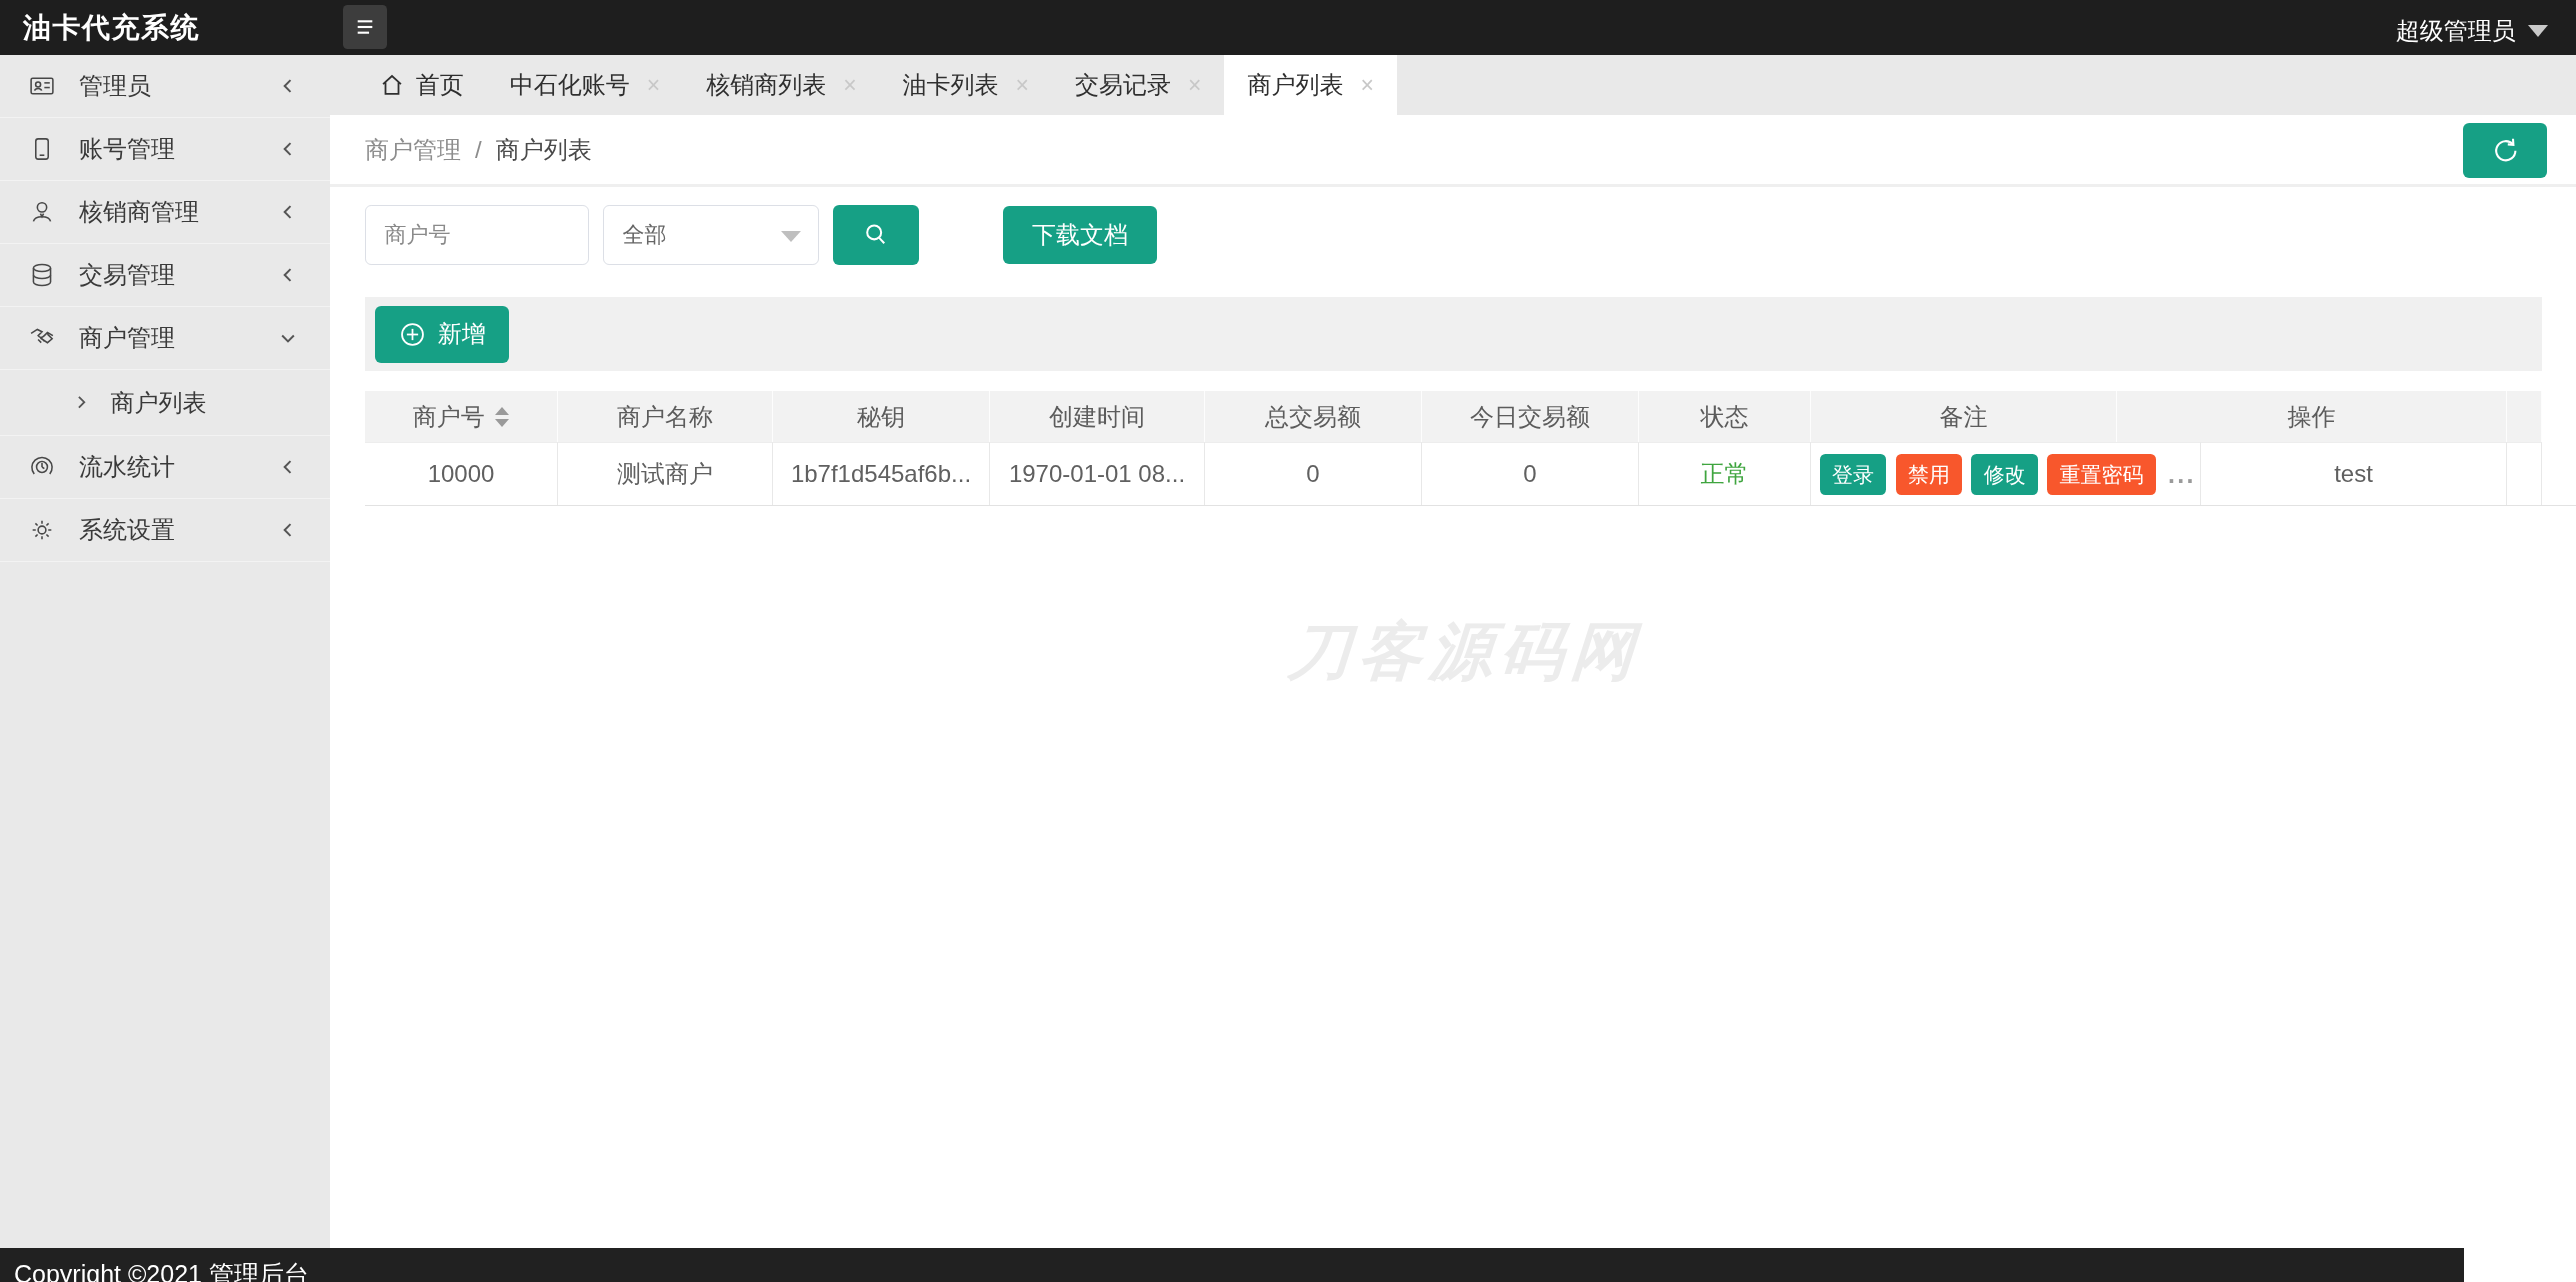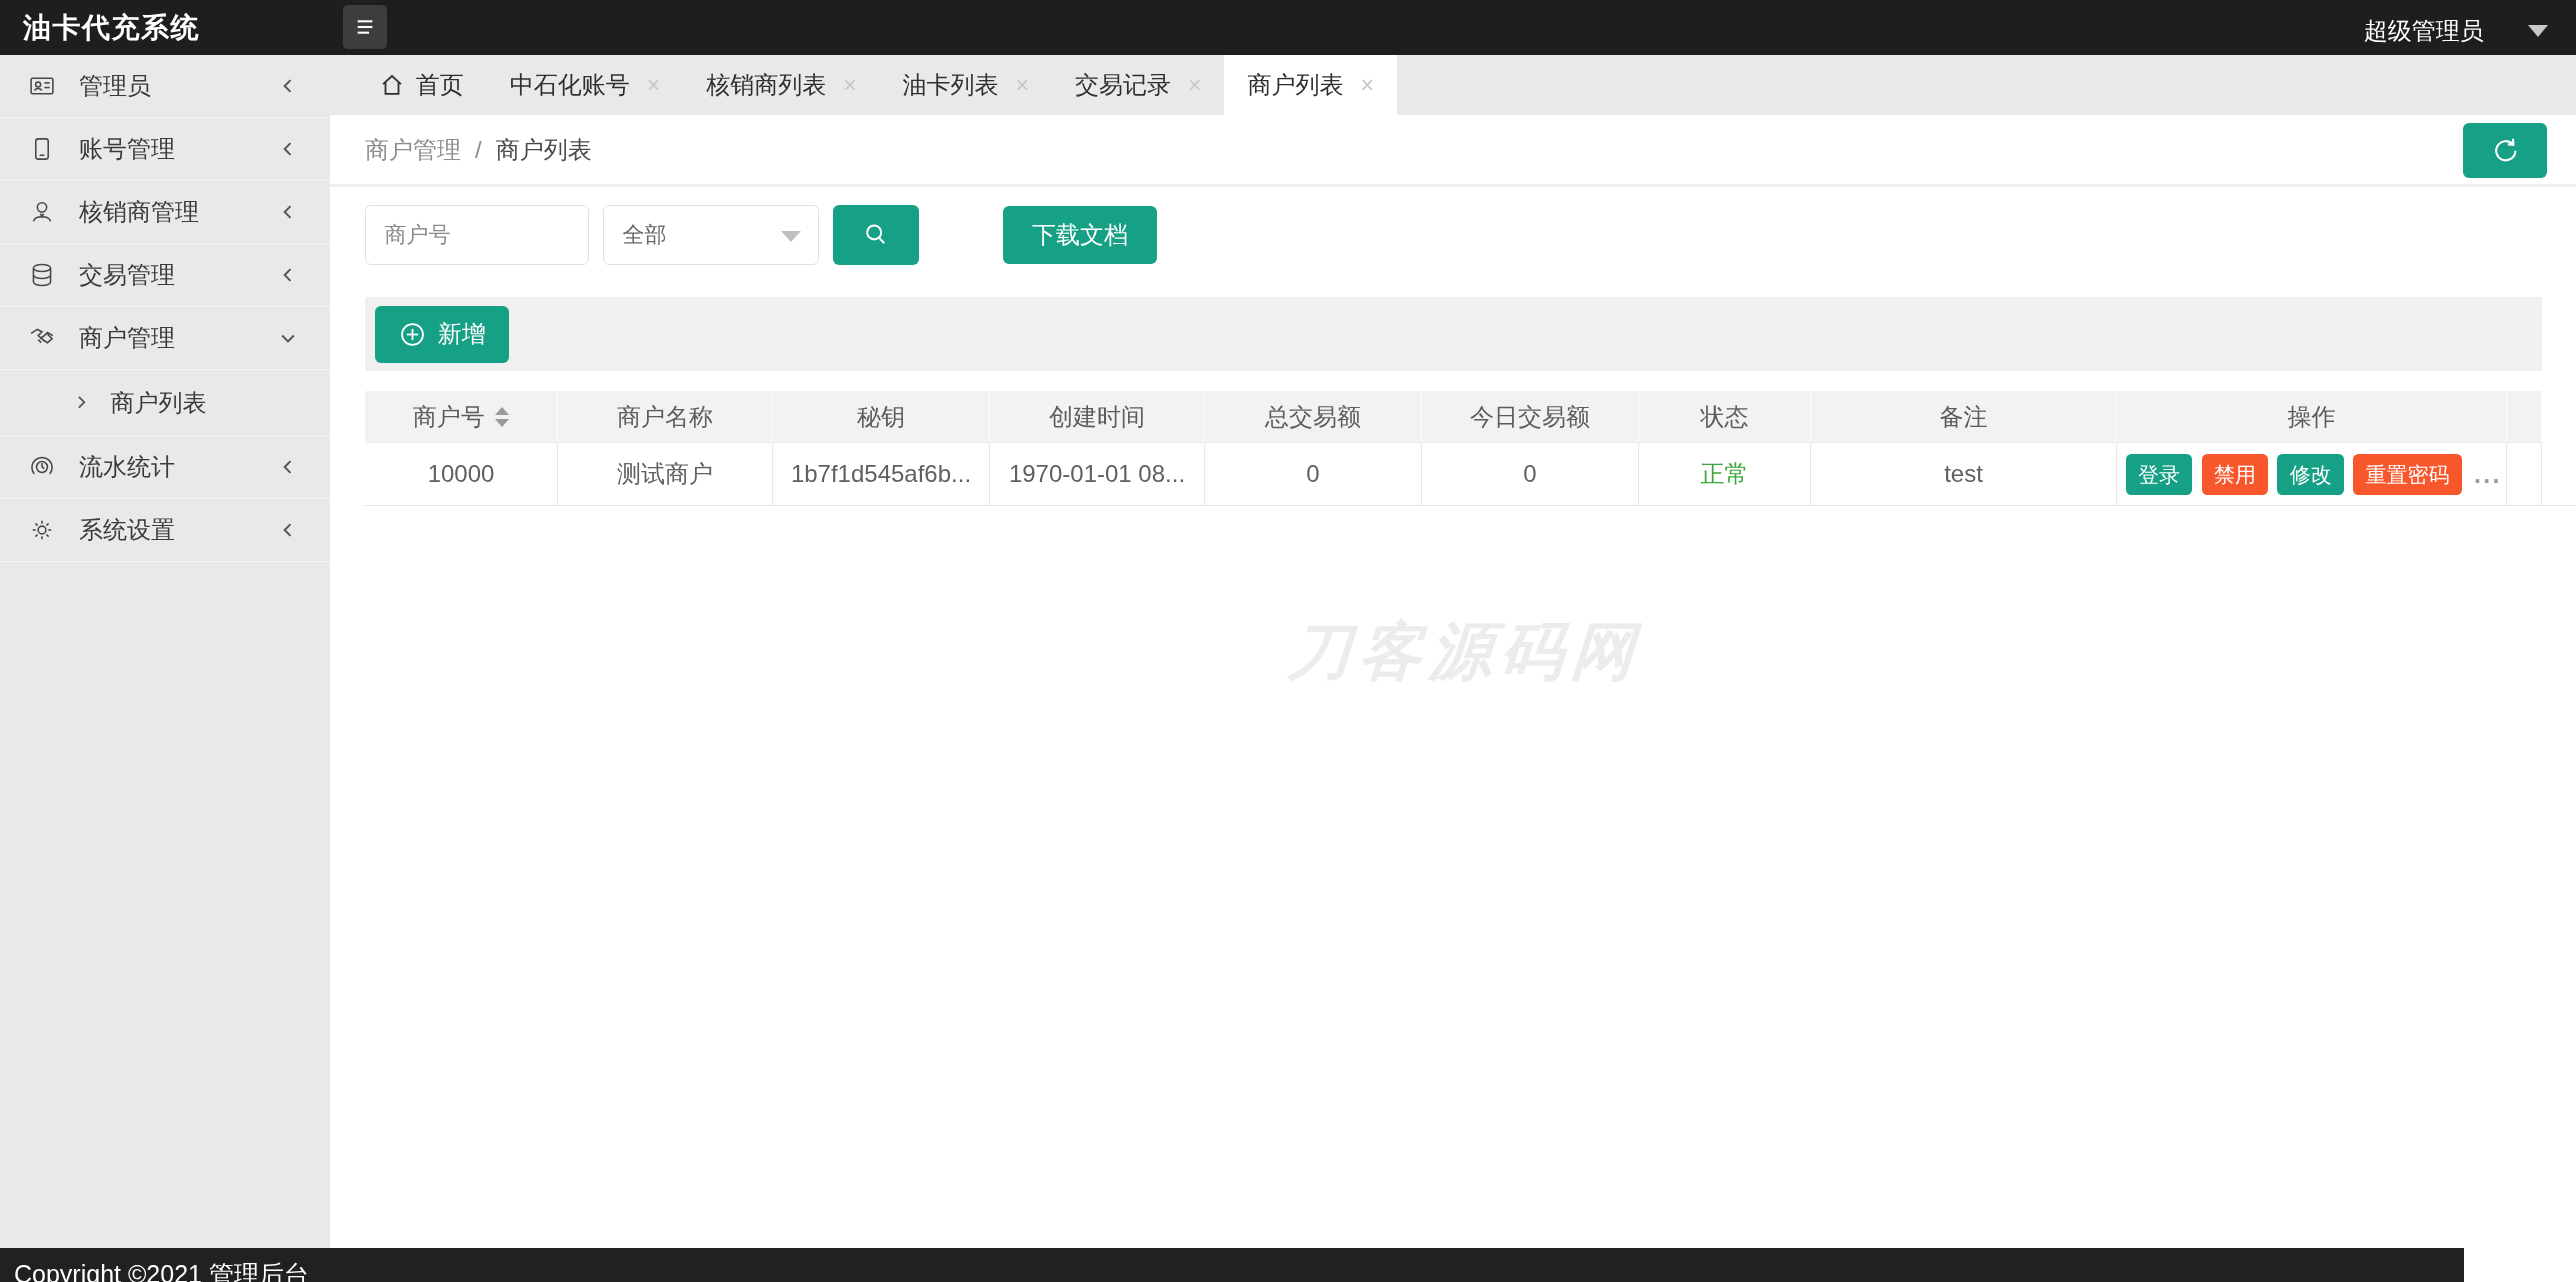--- a/index.html
+++ b/index.html
@@ -12,21 +12,21 @@
   .topbar {
     position: absolute; left:0; top:0; width:2576px; height:55px;
     background:#1e1e1e; display:flex; align-items:center;
   }
   .brand { color:#fff; font-size:28px; font-weight:bold; margin-left:23px; letter-spacing:1.5px; }
   .hamburger {
     position:absolute; left:343px; top:5.4px; width:44px; height:44px;
     background:#3d3d3d; border-radius:4.6px; display:flex; align-items:center; justify-content:center;
     cursor:pointer;
   }
-  .topbar-right { position:absolute; right:28px; top:0; height:62px; display:flex; align-items:center;gap:32px; }
+  .topbar-right { position:absolute; right:28px; top:0; height:62px; display:flex; align-items:center; }
   .user-name { color:#fff; font-size:24px; }
   .user-caret {
     width:0; height:0; margin-left:12.3px;
     border-left:10.7px solid transparent; border-right:10.7px solid transparent;
     border-top:12.3px solid #c9c9c9;
   }
   
   .middle { position:absolute; left:0; top:55px; width:2576px; height:1194px; display:flex; }
   .sidebar { width:330px; height:100%; background:#e9e9e9; flex:none; }
   .main { flex:1; position:relative; background:#fff; overflow:hidden; }
@@ -355,28 +355,28 @@
       <div class="grid-row">
         <div class="gc c1">10000</div>
         <div class="gc c2">测试商户</div>
         <div class="gc c3">1b7f1d545af6b...</div>
         <div class="gc c4">1970-01-01 08...</div>
         <div class="gc c5">0</div>
         <div class="gc c6">0</div>
         <div class="gc c7">
             <span class="status-ok">正常</span>
           </div>
-        <div class="gc c8">test</div>
         <div class="gc c9">
           <button class="act teal">登录</button>
           <button class="act orange">禁用</button>
           <button class="act teal">修改</button>
           <button class="act orange">重置密码</button>
           <span class="more-dots">...</span>
         </div>
+        <div class="gc c8">test</div>
         <div class="gc c10"></div>
       </div>
     </div>
 
     <div class="watermark">刀客源码网</div>
   </div>
 </div>
 
 <div class="footer">Copyright ©2021 管理后台</div>
 

